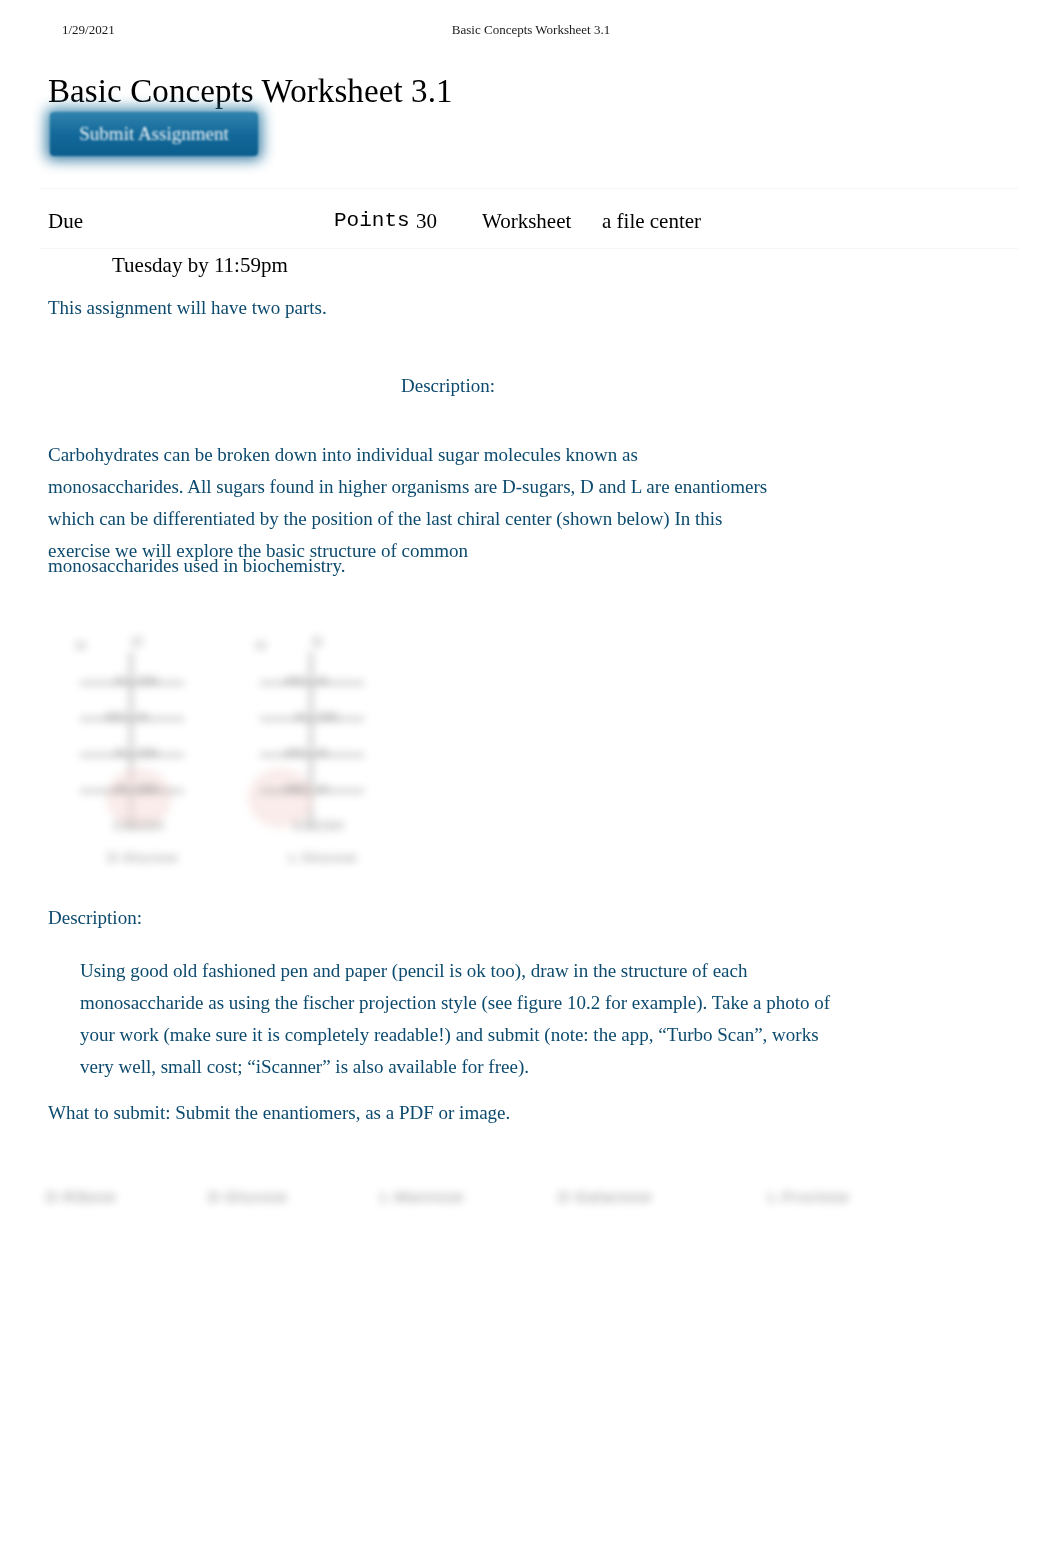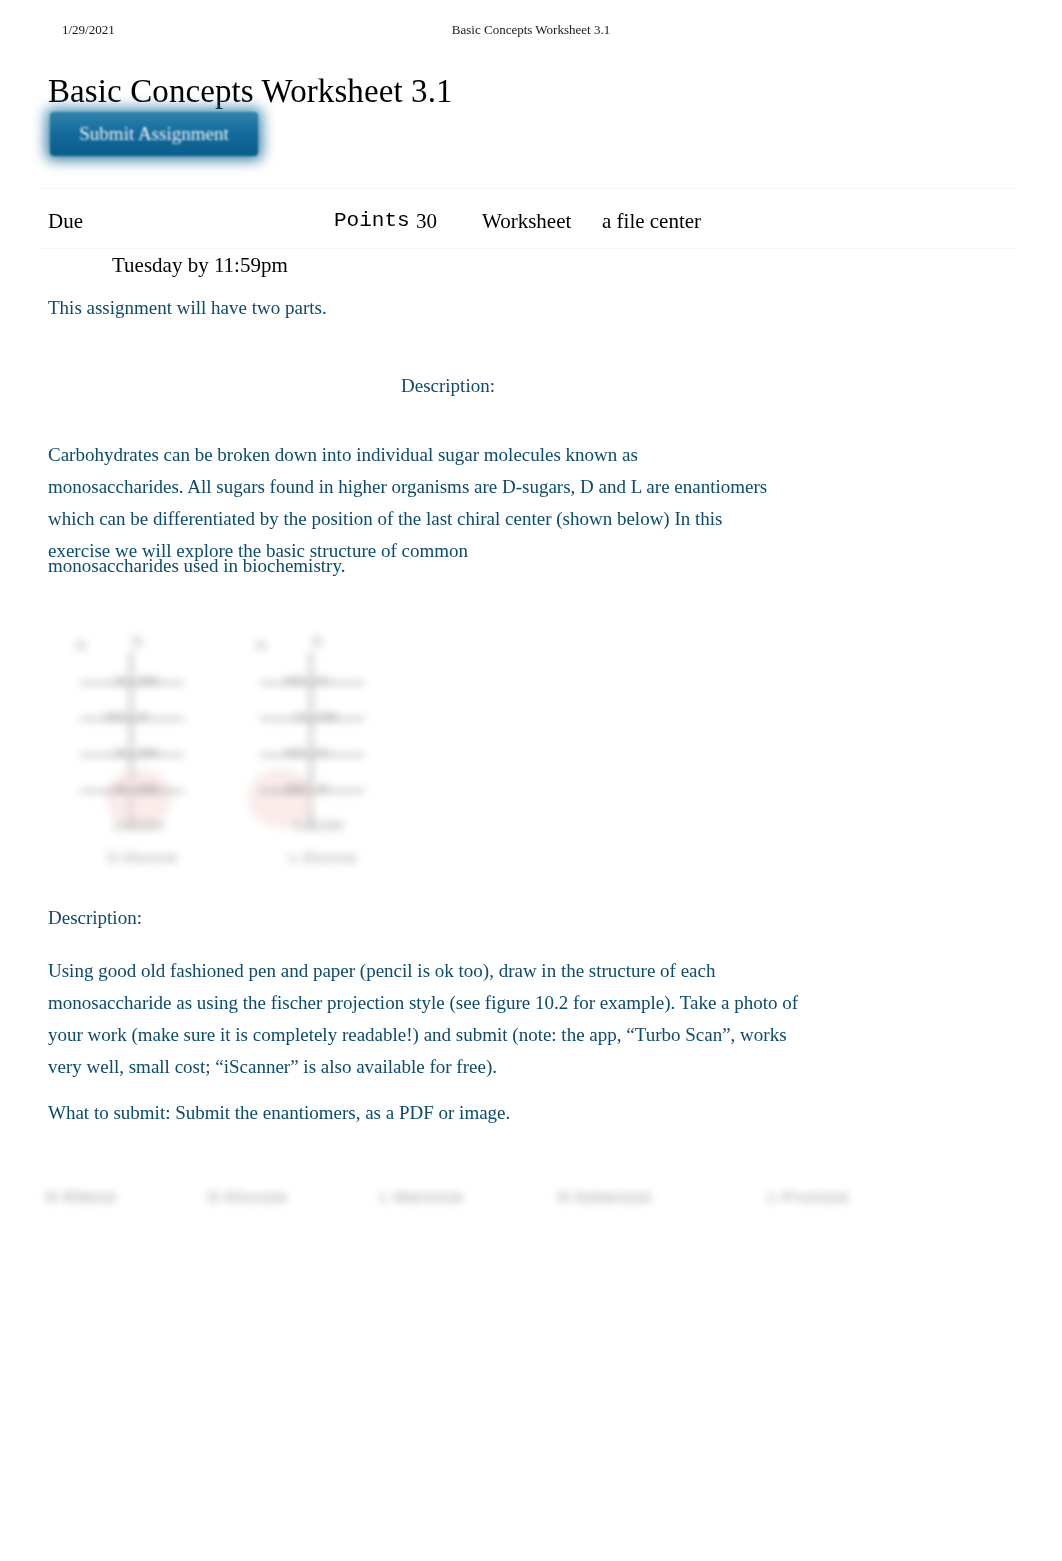--- a/index.html
+++ b/index.html
@@ -128,21 +128,21 @@
     left: 48px;
     font-size: 19px;
     line-height: 32px;
     color: #0c4a6e;
   }
   .p-intro    { top: 292px; width: 800px; }
   .p-desc     { top: 370px; width: 800px; text-align: center; }
   .p-para1    { top: 407px; width: 730px; margin-top: 32px; }
   .p-para2    { top: 550px; width: 800px; }
   .p-instr    { top: 902px; width: 800px; }
-  .p-using    { top: 955px; width: 760px; }
+  .p-using    { top: 955px; width: 760px; margin-left: 32px; }
   .p-submit   { top: 1097px; width: 800px; }
 
   
   .figure {
     position: absolute;
     left: 48px;
     top: 626px;
     width: 360px;
     height: 252px;
     filter: blur(4.2px);

